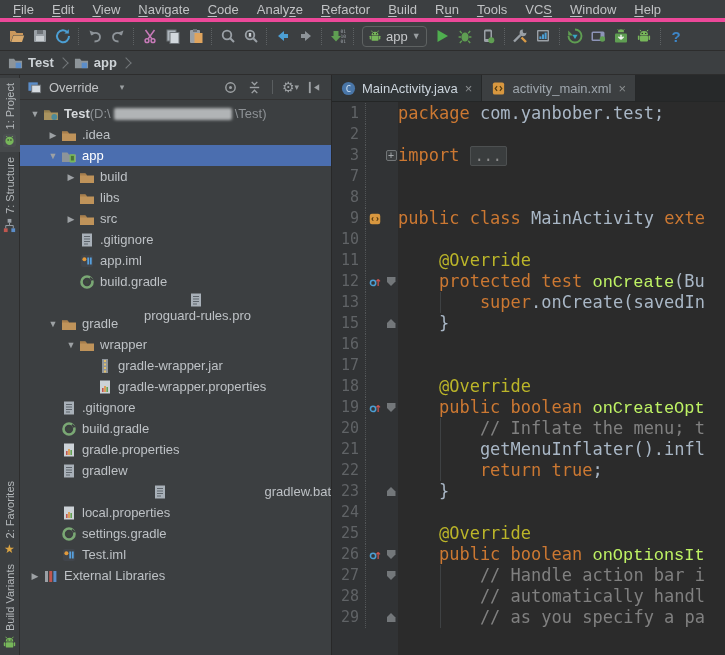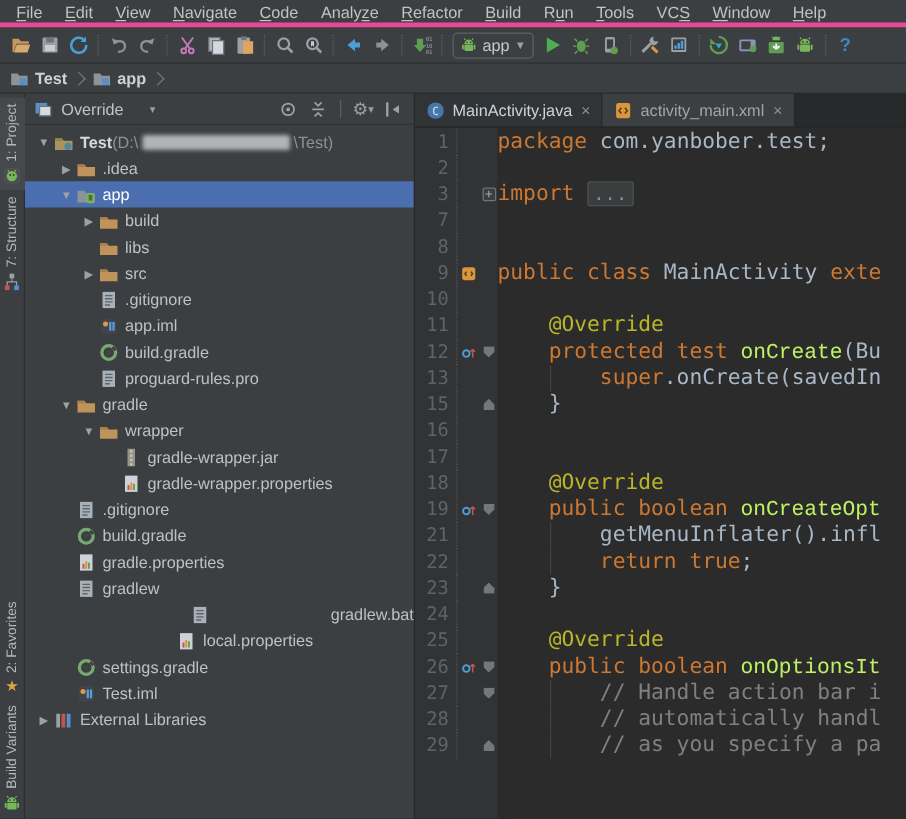--- a/index.html
+++ b/index.html
@@ -528,21 +528,21 @@
           <span class="arrow"></span>
           <span class="icon ticon" style="width: 16px; height: 16px;">
             <svg viewBox="0 0 16 16" width="16" height="16">
               <circle cx="8" cy="8" r="5.5" fill="none" stroke="#7aa874" stroke-width="2.6"></circle>
               <circle cx="8" cy="8" r="1.9" fill="#3a4a3a"></circle>
               <path d="M11 3.6l2.6 2.6" stroke="#3c3f41" stroke-width="2"></path>
             </svg>
           </span>
           <span>build.gradle</span>
         </div>
-        <div class="row" style="padding-left: 44px;">
+        <div class="row" style="padding-left: 44px; flex-direction: column;">
           <span class="arrow"></span>
           <span class="icon ticon" style="width: 16px; height: 16px;">
             <svg viewBox="0 0 16 16" width="16" height="16">
               <rect x="3" y="1.5" width="10" height="13" fill="#a8b0b8"></rect>
               <path d="M5 4.5h6M5 7h6M5 9.5h6M5 12h4" stroke="#5d646b" stroke-width="1.1"></path>
             </svg>
           </span>
           <span>proguard-rules.pro</span>
         </div>
         <div class="row" style="padding-left: 26px;">
@@ -633,21 +633,21 @@
         <div class="row" style="padding-left: 26px; justify-content: space-between;">
           <span class="arrow"></span>
           <span class="icon ticon" style="width: 16px; height: 16px;">
             <svg viewBox="0 0 16 16" width="16" height="16">
               <rect x="3" y="1.5" width="10" height="13" fill="#a8b0b8"></rect>
               <path d="M5 4.5h6M5 7h6M5 9.5h6M5 12h4" stroke="#5d646b" stroke-width="1.1"></path>
             </svg>
           </span>
           <span>gradlew.bat</span>
         </div>
-        <div class="row" style="padding-left: 26px; justify-content: center;">
+        <div class="row" style="padding-left: 26px;">
           <span class="arrow"></span>
           <span class="icon ticon" style="width: 16px; height: 16px;">
             <svg viewBox="0 0 16 16" width="16" height="16">
               <rect x="3" y="1.5" width="10" height="13" fill="#ccd2d7"></rect>
               <rect x="5" y="9" width="1.6" height="4" fill="#c0564f"></rect>
               <rect x="7.2" y="7" width="1.6" height="6" fill="#e0933c"></rect>
               <rect x="9.4" y="8" width="1.6" height="5" fill="#66a355"></rect>
             </svg>
           </span>
           <span>local.properties</span>
@@ -826,20 +826,27 @@
                 <path d="M11.6 12.5V5M11.6 5L9.5 7.3M11.6 5l2.1 2.3" stroke="#c75450" stroke-width="1.4" fill="none"></path>
               </svg>
             </span>
           </span>
           <span class="ln-fold">
             <span class="pent"></span>
           </span>
           <span class="ln-code"><span class="kw">    public boolean </span><span class="mth">onCreateOpt</span></span>
         </div>
         <div class="cl">
+          <span class="ln-num">20</span>
+          <span class="ln-ico"></span>
+          <span class="ln-fold"></span>
+          <span class="guide"></span>
+          <span class="ln-code"><span class="cmt">        // Inflate the menu; t</span></span>
+        </div>
+        <div class="cl">
           <span class="ln-num">21</span>
           <span class="ln-ico"></span>
           <span class="ln-fold"></span>
           <span class="guide"></span>
           <span class="ln-code"><span class="def">        getMenuInflater().infl</span></span>
         </div>
         <div class="cl">
           <span class="ln-num">22</span>
           <span class="ln-ico"></span>
           <span class="ln-fold"></span>

